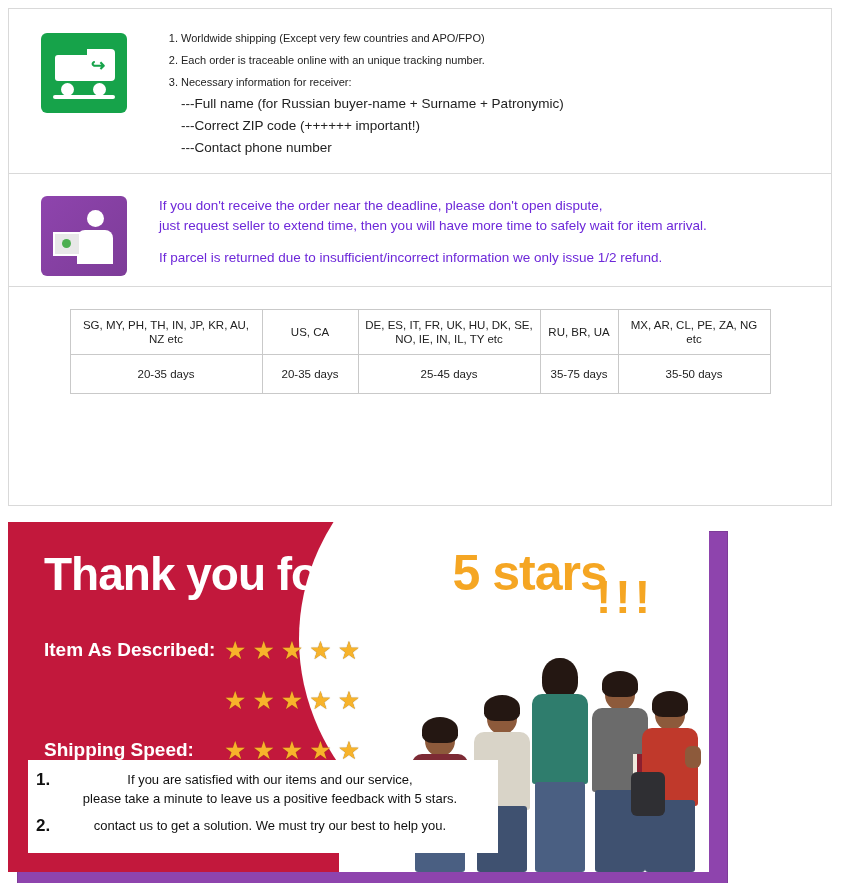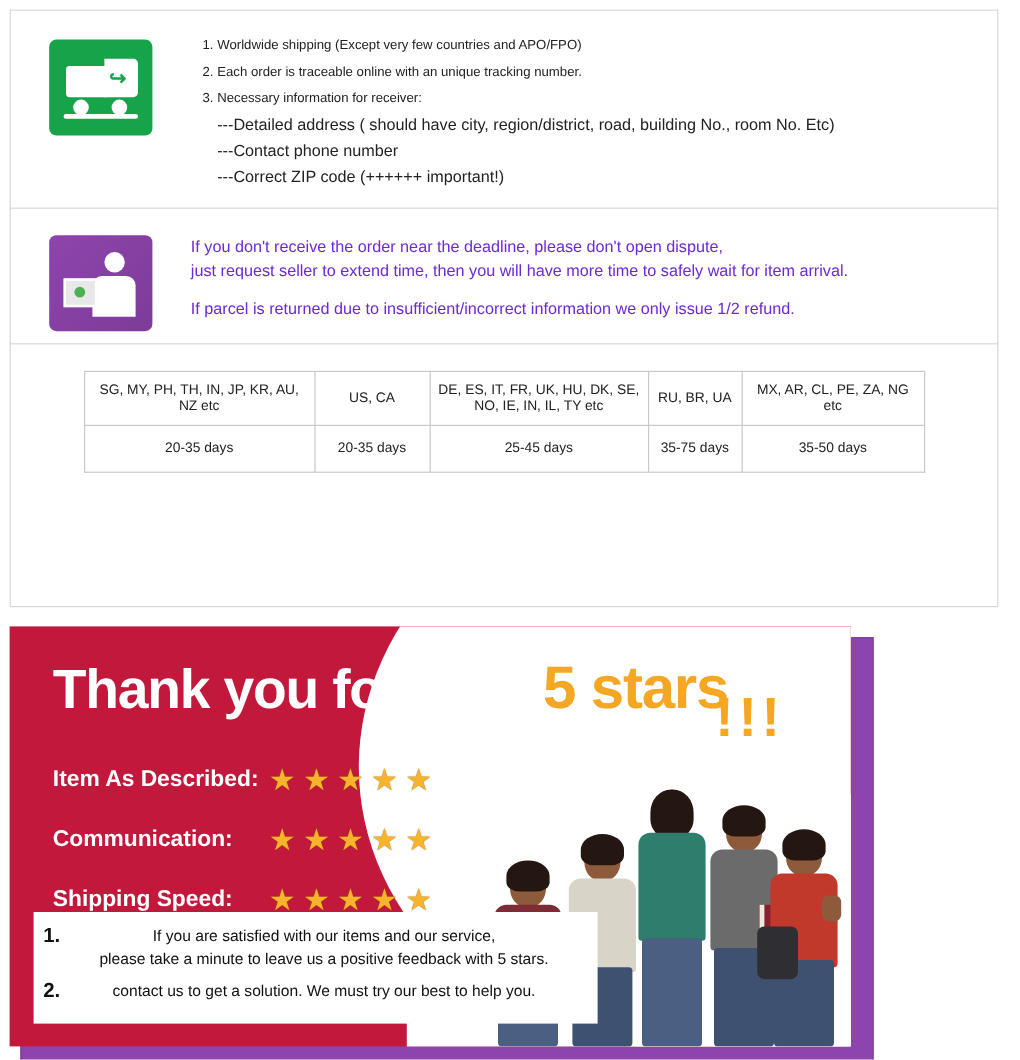--- a/index.html
+++ b/index.html
@@ -432,23 +432,23 @@
         <div class="wheel w2"></div>
         <div class="ground"></div>
       </div>
     </div>
     <div class="text-col">
       <ol class="numbered">
         <li>Worldwide shipping (Except very few countries and APO/FPO)</li>
         <li>Each order is traceable online with an unique tracking number.</li>
         <li>Necessary information for receiver:</li>
       </ol>
-      <div class="dash-line">---Detailed address ( should have city, region/district, road, building No., room No. Etc)</div>
+      <div class="dash-line">---Full name (for Russian buyer-name + Surname + Patronymic)</div>
+      <div class="dash-line">---Correct ZIP code (++++++ important!)</div>
       <div class="dash-line">---Contact phone number</div>
-      <div class="dash-line">---Correct ZIP code (++++++ important!)</div>
     </div>
   </div>
 
   <div class="dispute-block">
     <div class="icon-col">
       <div class="person-icon">
         <div class="head"></div>
         <div class="torso"></div>
         <div class="box"></div>
         <div class="box-dot"></div>
@@ -508,21 +508,20 @@
       <div class="stars">
         <span class="star">★</span>
         <span class="star">★</span>
         <span class="star">★</span>
         <span class="star">★</span>
         <span class="star">★</span>
       </div>
       <div class="rating-value">5 Star</div>
     </div>
     <div class="rating-row">
-      <div class="rating-label">Communication:</div>
       <div class="stars">
         <span class="star">★</span>
         <span class="star">★</span>
         <span class="star">★</span>
         <span class="star">★</span>
         <span class="star">★</span>
       </div>
       <div class="rating-value">5 Star</div>
     </div>
     <div class="rating-row">

